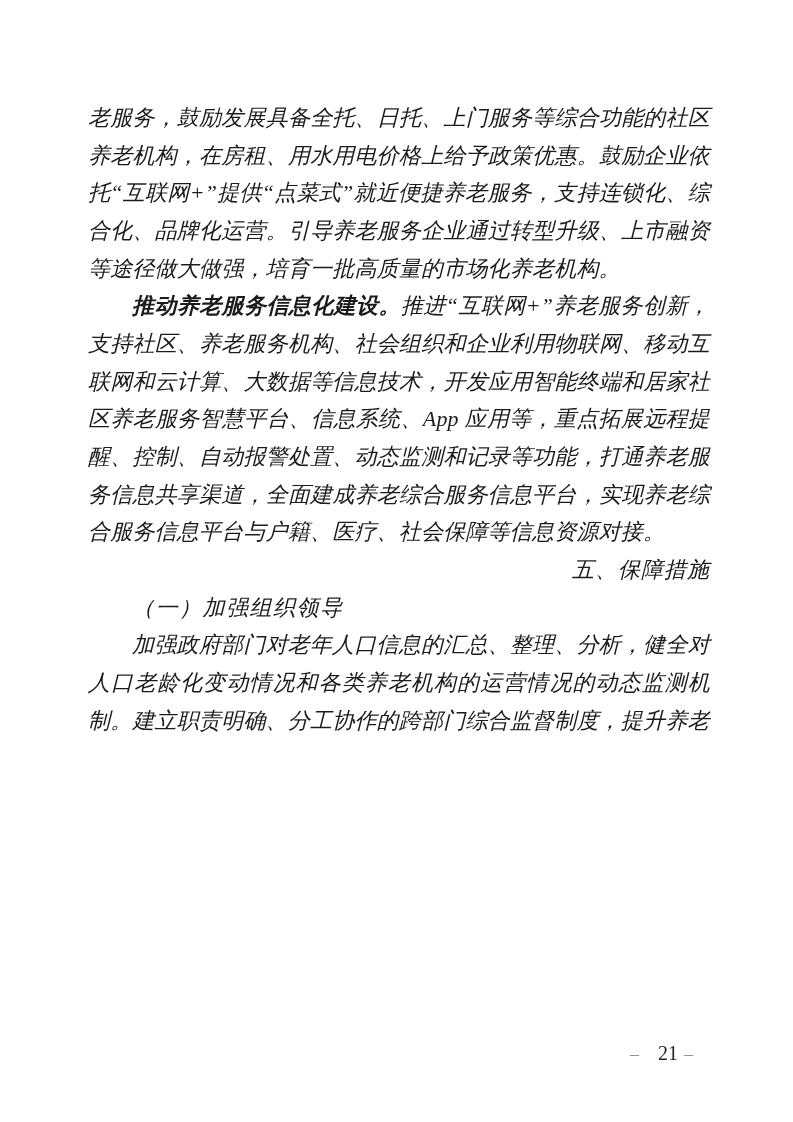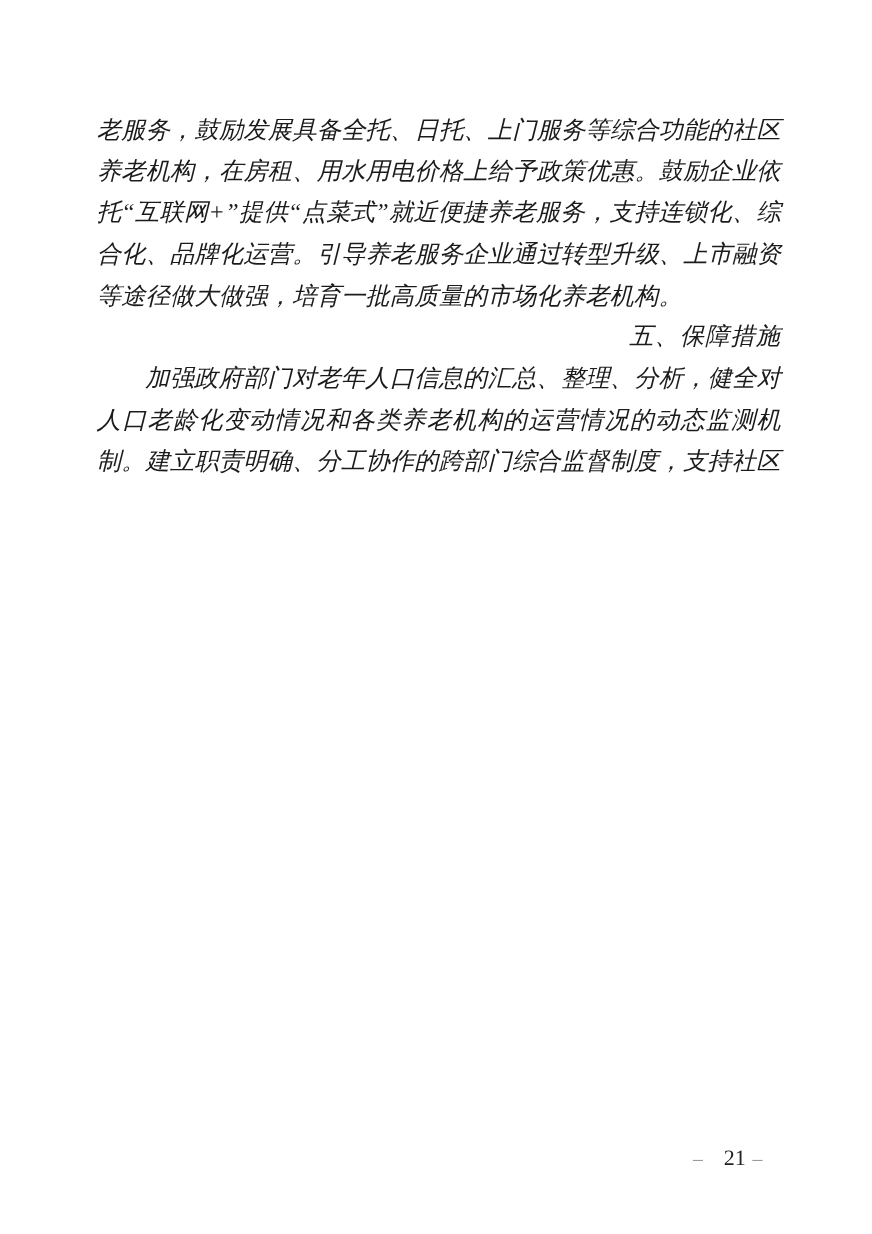--- a/index.html
+++ b/index.html
@@ -76,25 +76,27 @@
 </style>
 </head>
 <body>
 
 <div class="page">
 
   <div class="content">
 
     <p>老服务，鼓励发展具备全托、日托、上门服务等综合功能的社区养老机构，在房租、用水用电价格上给予政策优惠。鼓励企业依托“互联网+”提供“点菜式”就近便捷养老服务，支持连锁化、综合化、品牌化运营。引导养老服务企业通过转型升级、上市融资等途径做大做强，培育一批高质量的市场化养老机构。</p>
 
+    <p class="para-indent"><span class="lead-bold">推动养老服务信息化建设。</span><span>推进“互联网+”养老服务创新，支持社区、养老服务机构、社会组织和企业利用物联网、移动互联网和云计算、大数据等信息技术，开发应用智能终端和居家社区养老服务智慧平台、信息系统、App 应用等，重点拓展远程提醒、控制、自动报警处置、动态监测和记录等功能，打通养老服务信息共享渠道，全面建成养老综合服务信息平台，实现养老综合服务信息平台与户籍、医疗、社会保障等信息资源对接。</span></p>
 
     <h3 class="heading-l1">五、保障措施</h3>
 
+    <h4 class="heading-l2">（一）加强组织领导</h4>
 
 
 
-    <p class="para-indent">加强政府部门对老年人口信息的汇总、整理、分析，健全对人口老龄化变动情况和各类养老机构的运营情况的动态监测机制。建立职责明确、分工协作的跨部门综合监督制度，支持社区</p>
+    <p class="para-indent">加强政府部门对老年人口信息的汇总、整理、分析，健全对人口老龄化变动情况和各类养老机构的运营情况的动态监测机制。建立职责明确、分工协作的跨部门综合监督制度，提升养老</p>
 
   </div>
 
   <div class="page-footer"><span class="dash">–</span><span class="num">21</span><span class="dash">–</span></div>
 
 </div>
 
 </body></html>

